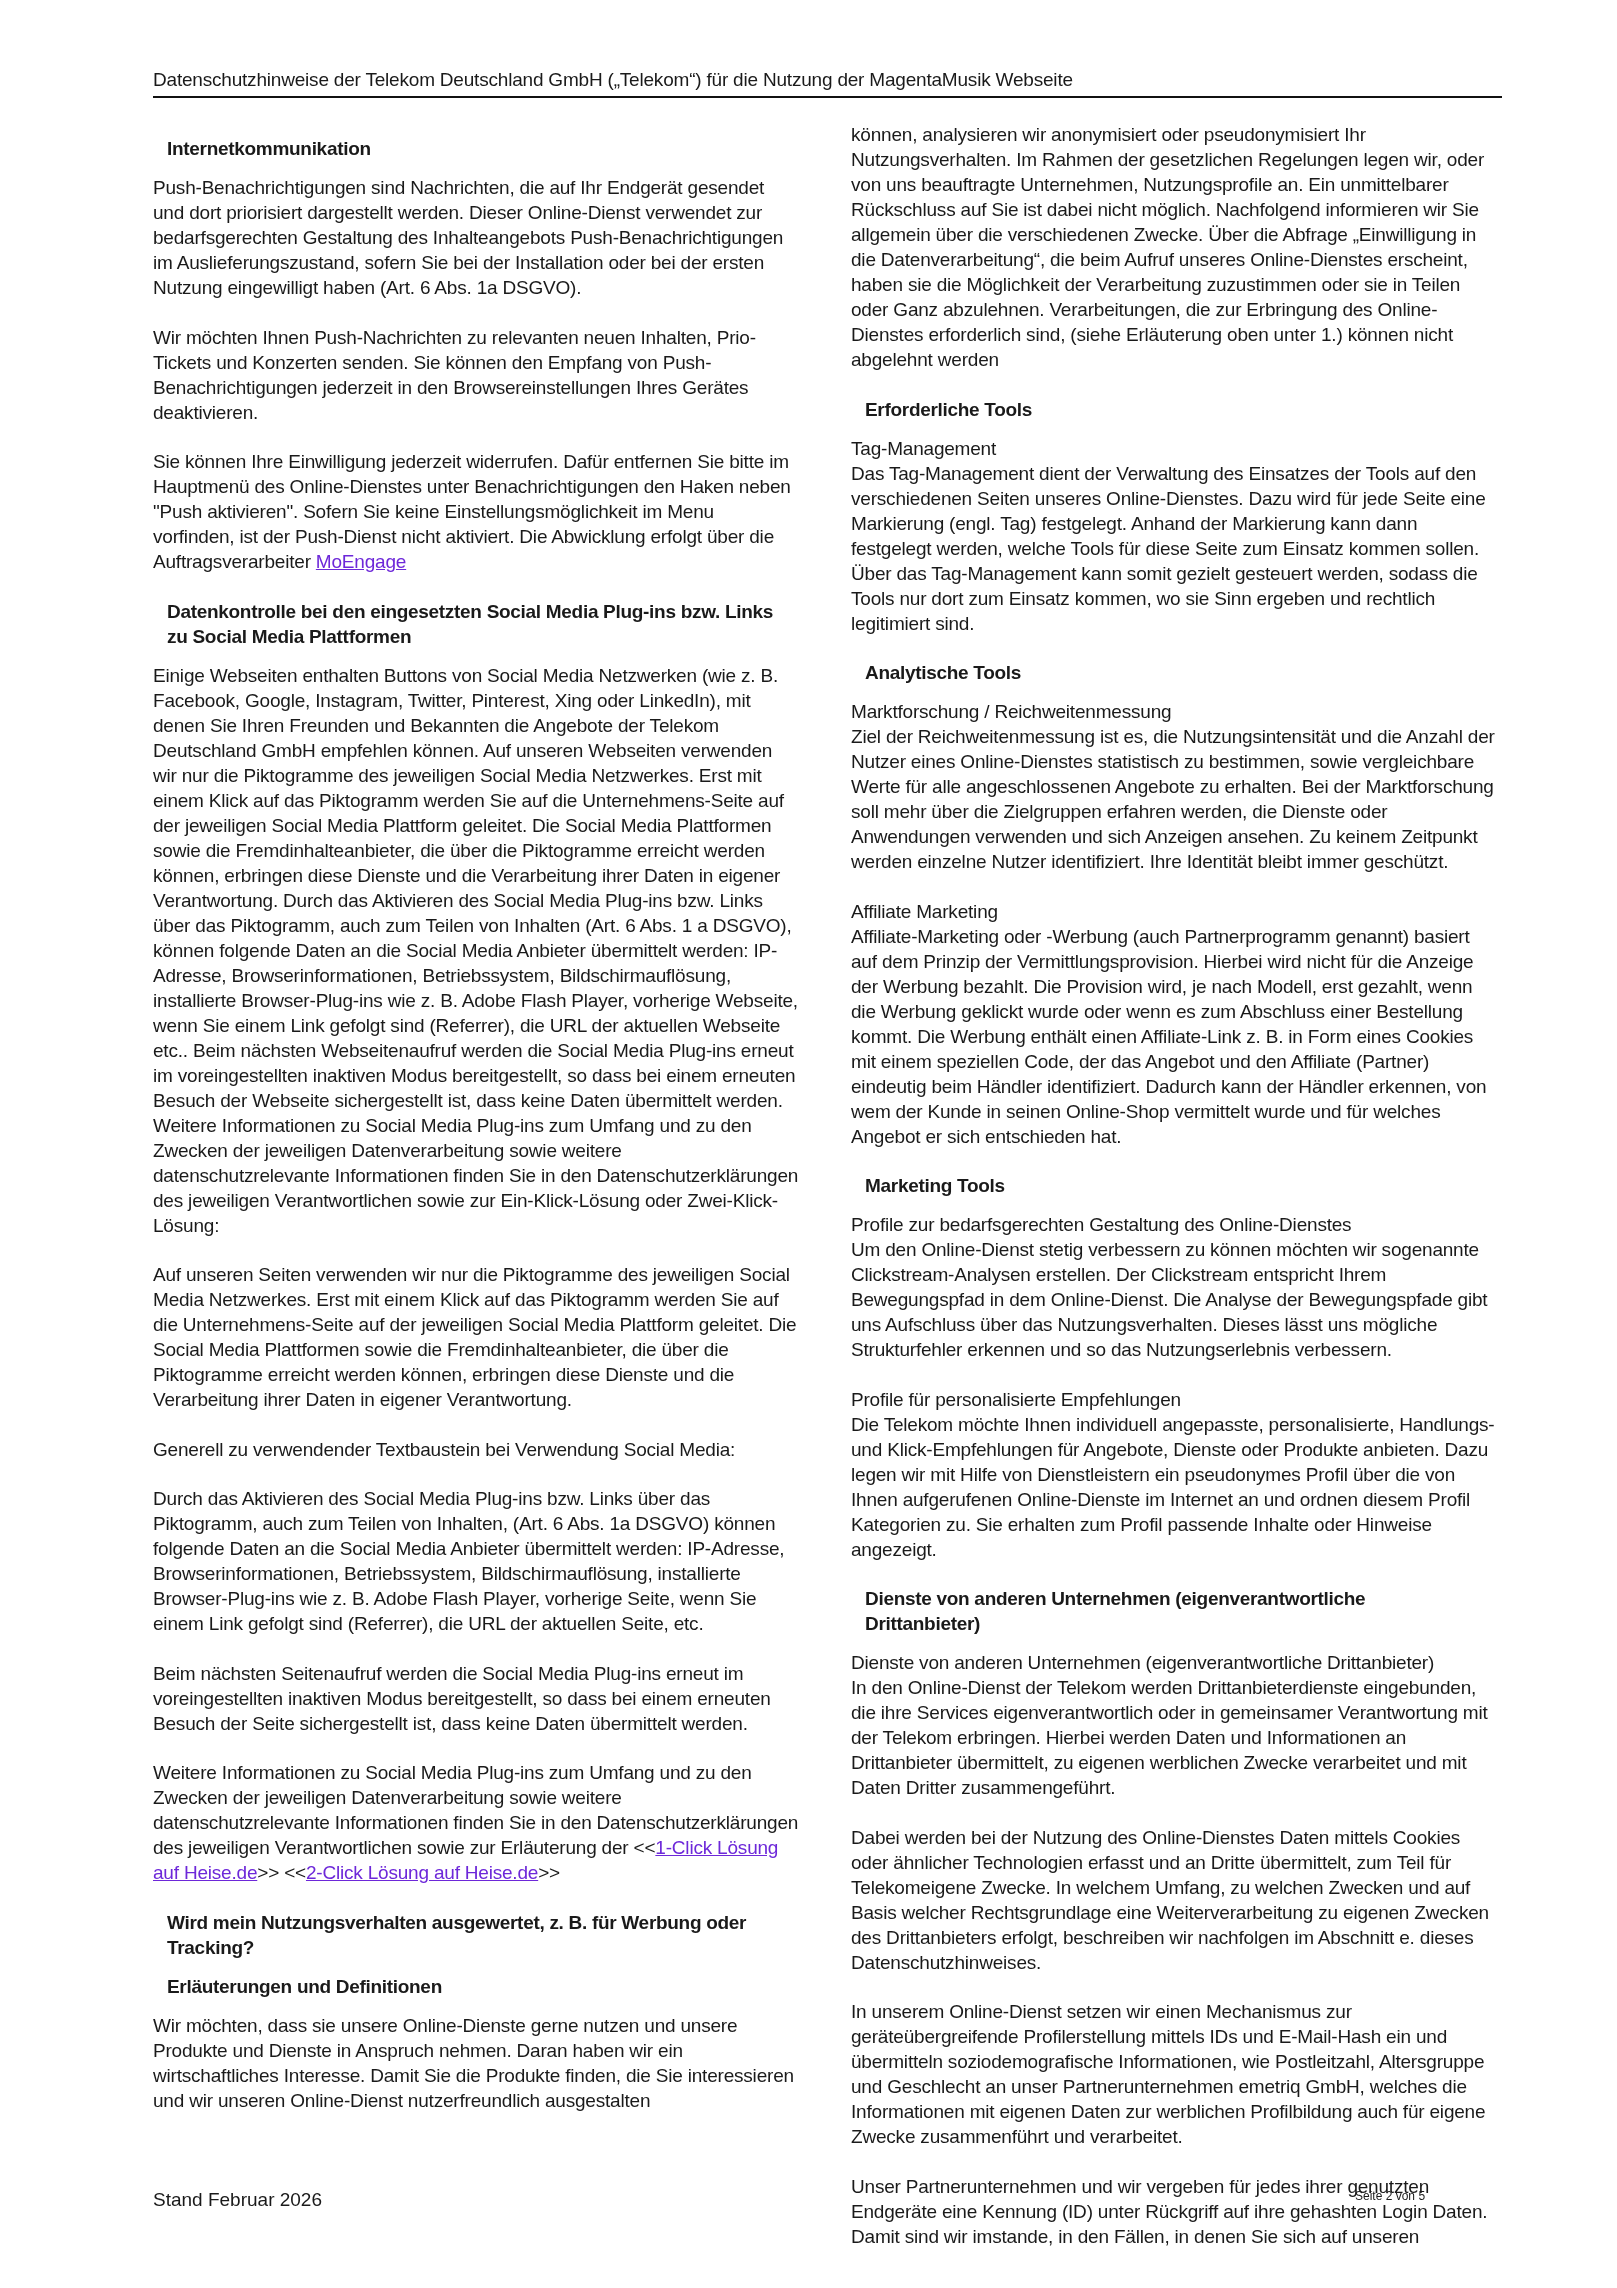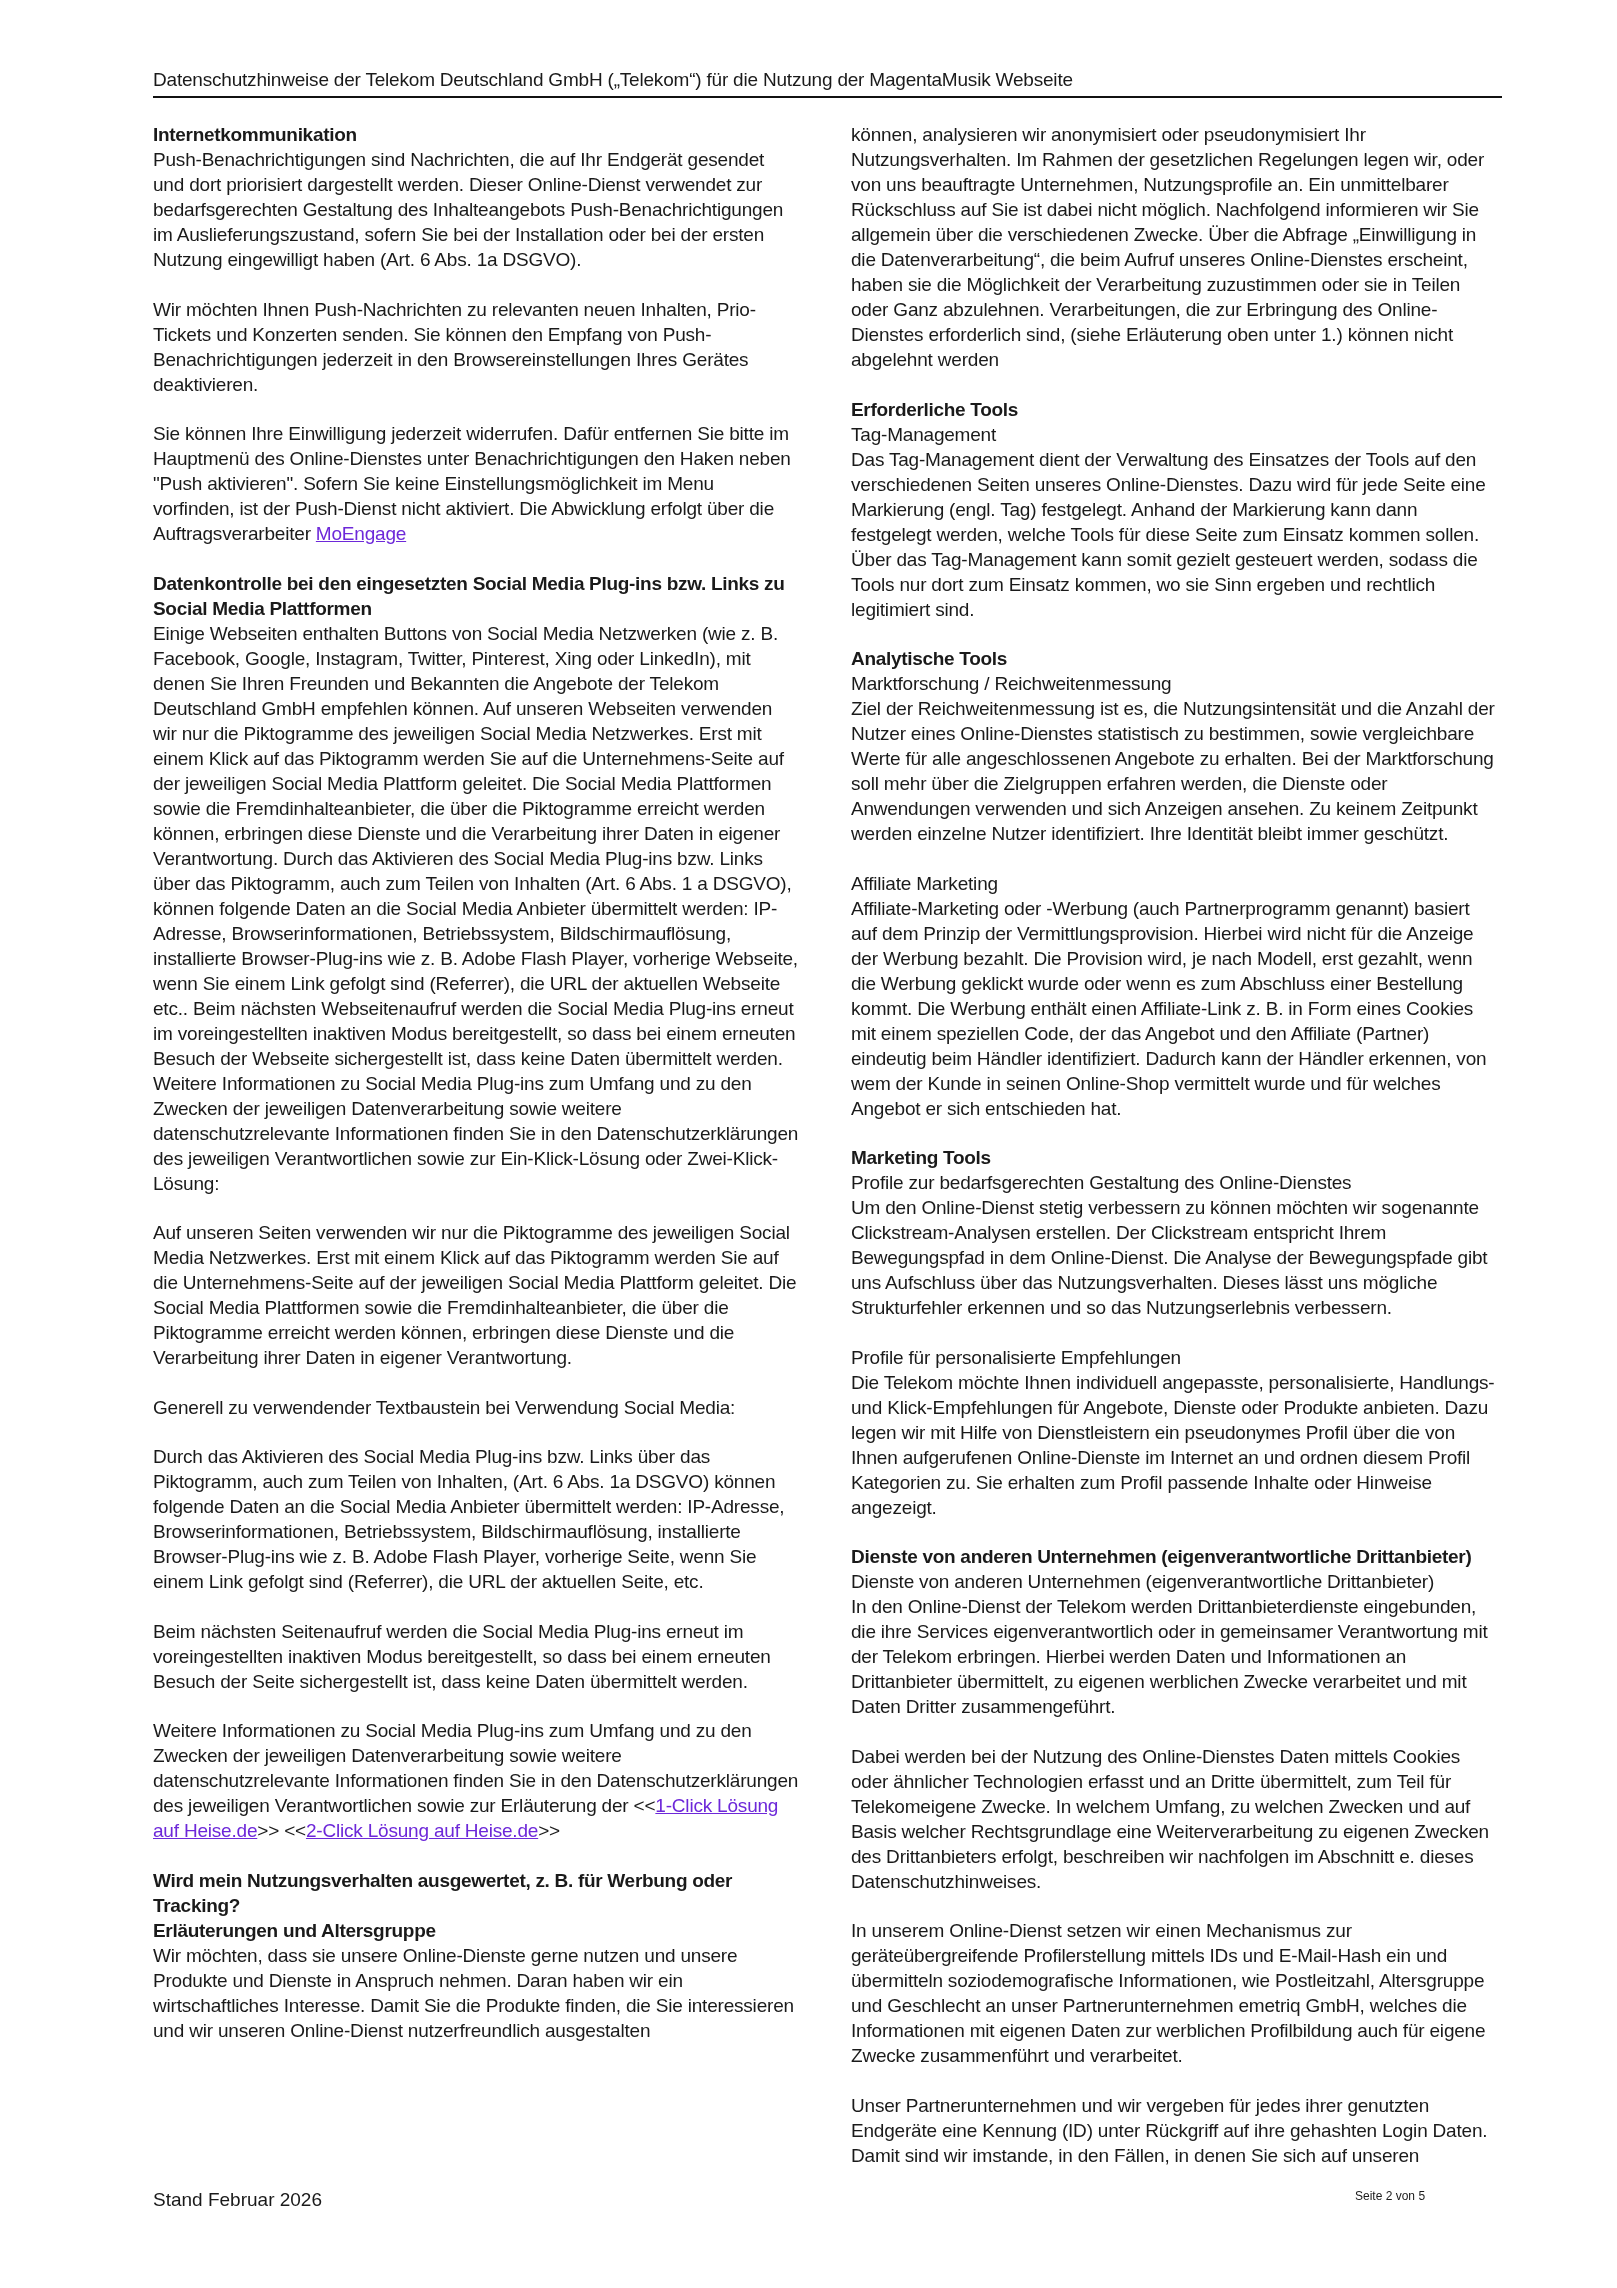--- a/index.html
+++ b/index.html
@@ -5,21 +5,21 @@
   html, body { margin: 0; padding: 0; background: #ffffff; }
   body { width: 1617px; height: 2289px; position: relative; font-family: "Liberation Sans", sans-serif; color: #1a1a1a; }
   .page { position: absolute; left: 0; top: 12px; width: 1617px; height: 2289px; }
   .header { position: absolute; left: 153px; top: 57px; width: 1349px; font-size: 19px; letter-spacing: -0.2px; }
   .rule { position: absolute; left: 153px; top: 84px; width: 1349px; height: 2px; background: #111; }
   .col { position: absolute; top: 110px; width: 647px; font-size: 19px; line-height: 25px; letter-spacing: -0.2px; }
   .col.left { left: 153px; }
   .col.right { left: 851px; }
   .col p { margin: 0 0 24.5px 0; }
   .col p.tight { margin-bottom: 0; }
-  .col h3 { margin: 0; font-size: 19px; line-height: 25px; font-weight: bold; letter-spacing: -0.3px; }
+  .col h3 { margin: 14px; font-size: 19px; line-height: 25px; font-weight: bold; letter-spacing: -0.3px; }
   .col .sub { display: block; }
   a.link { color: #6d28d9; text-decoration: underline; }
   .footer-left { position: absolute; left: 153px; top: 2177px; font-size: 19px; }
   .footer-right { position: absolute; left: 1355px; top: 2177px; font-size: 12px; }
 </style>
 </head>
 <body>
 
 <div class="page">
   <div class="header">Datenschutzhinweise der Telekom Deutschland GmbH („Telekom“) für die Nutzung der MagentaMusik Webseite</div>
@@ -34,21 +34,21 @@
 
     <h3>Datenkontrolle bei den eingesetzten Social Media Plug-ins bzw. Links zu Social Media Plattformen</h3>
     <p>Einige Webseiten enthalten Buttons von Social Media Netzwerken (wie z. B. Facebook, Google, Instagram, Twitter, Pinterest, Xing oder LinkedIn), mit denen Sie Ihren Freunden und Bekannten die Angebote der Telekom Deutschland GmbH empfehlen können. Auf unseren Webseiten verwenden wir nur die Piktogramme des jeweiligen Social Media Netzwerkes. Erst mit einem Klick auf das Piktogramm werden Sie auf die Unternehmens-Seite auf der jeweiligen Social Media Plattform geleitet. Die Social Media Plattformen sowie die Fremdinhalteanbieter, die über die Piktogramme erreicht werden können, erbringen diese Dienste und die Verarbeitung ihrer Daten in eigener Verantwortung. Durch das Aktivieren des Social Media Plug-ins bzw. Links über das Piktogramm, auch zum Teilen von Inhalten (Art. 6 Abs. 1 a DSGVO), können folgende Daten an die Social Media Anbieter übermittelt werden: IP-Adresse, Browserinformationen, Betriebssystem, Bildschirmauflösung, installierte Browser-Plug-ins wie z. B. Adobe Flash Player, vorherige Webseite, wenn Sie einem Link gefolgt sind (Referrer), die URL der aktuellen Webseite etc.. Beim nächsten Webseitenaufruf werden die Social Media Plug-ins erneut im voreingestellten inaktiven Modus bereitgestellt, so dass bei einem erneuten Besuch der Webseite sichergestellt ist, dass keine Daten übermittelt werden. Weitere Informationen zu Social Media Plug-ins zum Umfang und zu den Zwecken der jeweiligen Datenverarbeitung sowie weitere datenschutzrelevante Informationen finden Sie in den Datenschutzerklärungen des jeweiligen Verantwortlichen sowie zur Ein-Klick-Lösung oder Zwei-Klick-Lösung:</p>
     <p>Auf unseren Seiten verwenden wir nur die Piktogramme des jeweiligen Social Media Netzwerkes. Erst mit einem Klick auf das Piktogramm werden Sie auf die Unternehmens-Seite auf der jeweiligen Social Media Plattform geleitet. Die Social Media Plattformen sowie die Fremdinhalteanbieter, die über die Piktogramme erreicht werden können, erbringen diese Dienste und die Verarbeitung ihrer Daten in eigener Verantwortung.</p>
     <p>Generell zu verwendender Textbaustein bei Verwendung Social Media:</p>
     <p>Durch das Aktivieren des Social Media Plug-ins bzw. Links über das Piktogramm, auch zum Teilen von Inhalten, (Art. 6 Abs. 1a DSGVO) können folgende Daten an die Social Media Anbieter übermittelt werden: IP-Adresse, Browserinformationen, Betriebssystem, Bildschirmauflösung, installierte Browser-Plug-ins wie z. B. Adobe Flash Player, vorherige Seite, wenn Sie einem Link gefolgt sind (Referrer), die URL der aktuellen Seite, etc.</p>
     <p>Beim nächsten Seitenaufruf werden die Social Media Plug-ins erneut im voreingestellten inaktiven Modus bereitgestellt, so dass bei einem erneuten Besuch der Seite sichergestellt ist, dass keine Daten übermittelt werden.</p>
     <p><span>Weitere Informationen zu Social Media Plug-ins zum Umfang und zu den Zwecken der jeweiligen Datenverarbeitung sowie weitere datenschutzrelevante Informationen finden Sie in den Datenschutzerklärungen des jeweiligen Verantwortlichen sowie zur Erläuterung der  &lt;&lt;</span><a class="link" href="#">1-Click Lösung auf Heise.de</a><span>&gt;&gt; &lt;&lt;</span><a class="link" href="#">2-Click Lösung auf Heise.de</a><span>&gt;&gt;</span></p>
 
     <h3>Wird mein Nutzungsverhalten ausgewertet, z. B. für Werbung oder Tracking?</h3>
-    <h3>Erläuterungen und Altersgruppe</h3>
+    <h3>Erläuterungen und Definitionen</h3>
     <p class="tight">Wir möchten, dass sie unsere Online-Dienste gerne nutzen und unsere Produkte und Dienste in Anspruch nehmen. Daran haben wir ein wirtschaftliches Interesse. Damit Sie die Produkte finden, die Sie interessieren und wir unseren Online-Dienst nutzerfreundlich ausgestalten</p>
   </div>
 
   <div class="col right">
     <p>können, analysieren wir anonymisiert oder pseudonymisiert Ihr Nutzungsverhalten. Im Rahmen der gesetzlichen Regelungen legen wir, oder von uns beauftragte Unternehmen, Nutzungsprofile an. Ein unmittelbarer Rückschluss auf Sie ist dabei nicht möglich. Nachfolgend informieren wir Sie allgemein über die verschiedenen Zwecke. Über die Abfrage „Einwilligung in die Datenverarbeitung“, die beim Aufruf unseres Online-Dienstes erscheint, haben sie die Möglichkeit der Verarbeitung zuzustimmen oder sie in Teilen oder Ganz abzulehnen. Verarbeitungen, die zur Erbringung des Online-Dienstes erforderlich sind, (siehe Erläuterung oben unter 1.) können nicht abgelehnt werden</p>
 
     <h3>Erforderliche Tools</h3>
     <span class="sub">Tag-Management</span>
     <p>Das Tag-Management dient der Verwaltung des Einsatzes der Tools auf den verschiedenen Seiten unseres Online-Dienstes. Dazu wird für jede Seite eine Markierung (engl. Tag) festgelegt. Anhand der Markierung kann dann festgelegt werden, welche Tools für diese Seite zum Einsatz kommen sollen. Über das Tag-Management kann somit gezielt gesteuert werden, sodass die Tools nur dort zum Einsatz kommen, wo sie Sinn ergeben und rechtlich legitimiert sind.</p>
 

